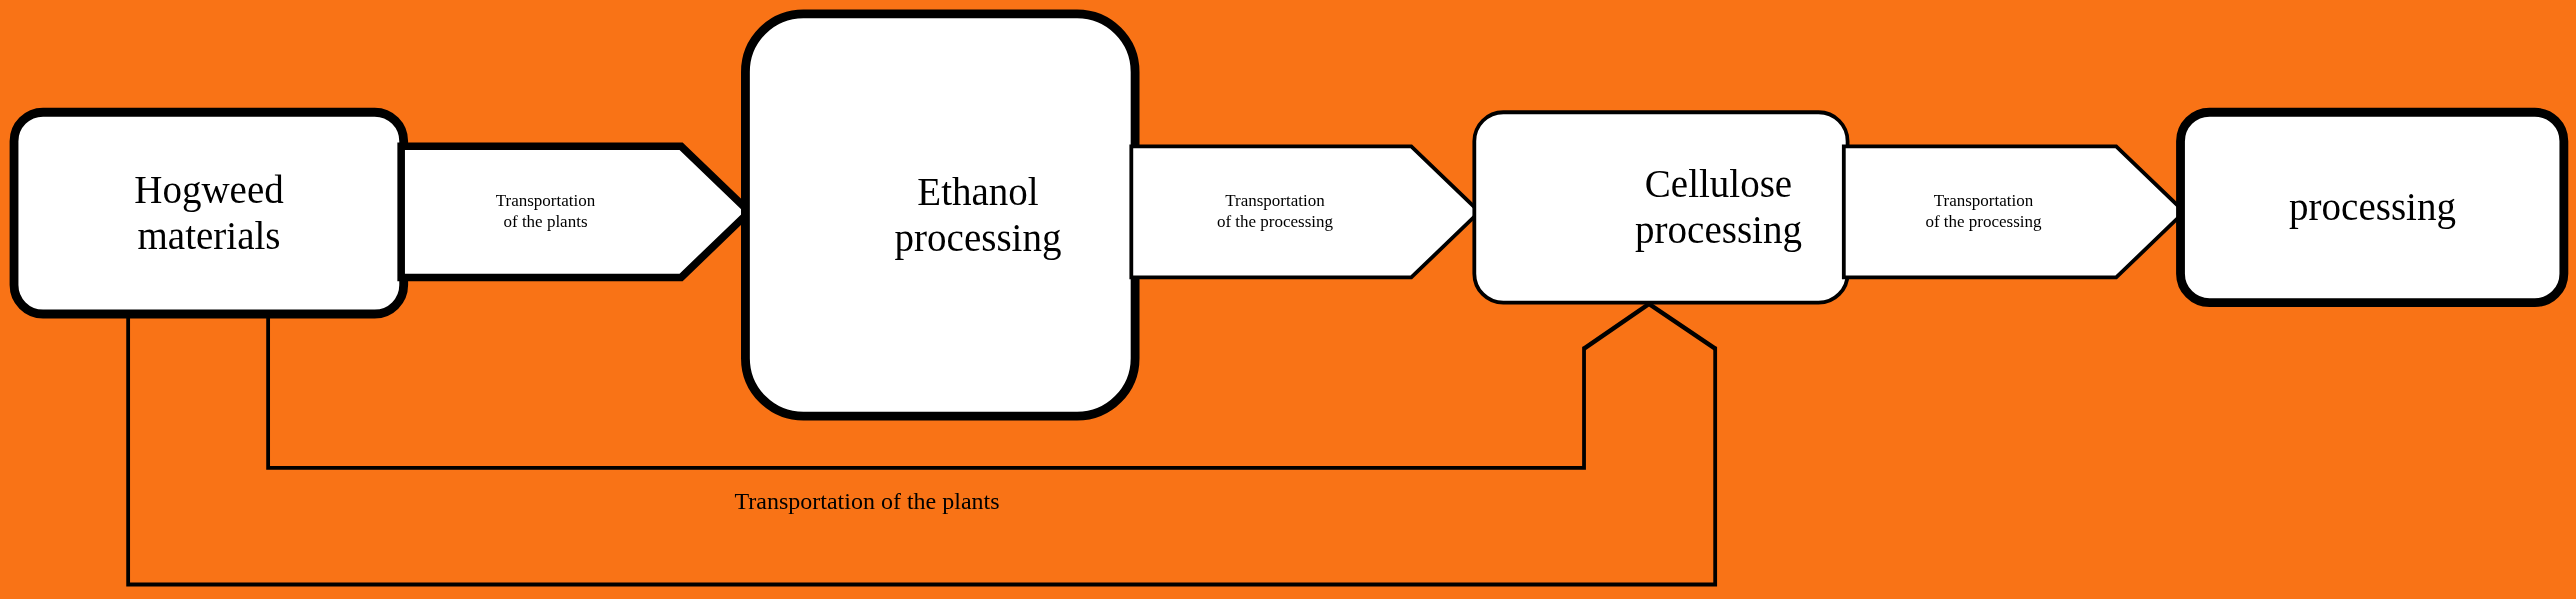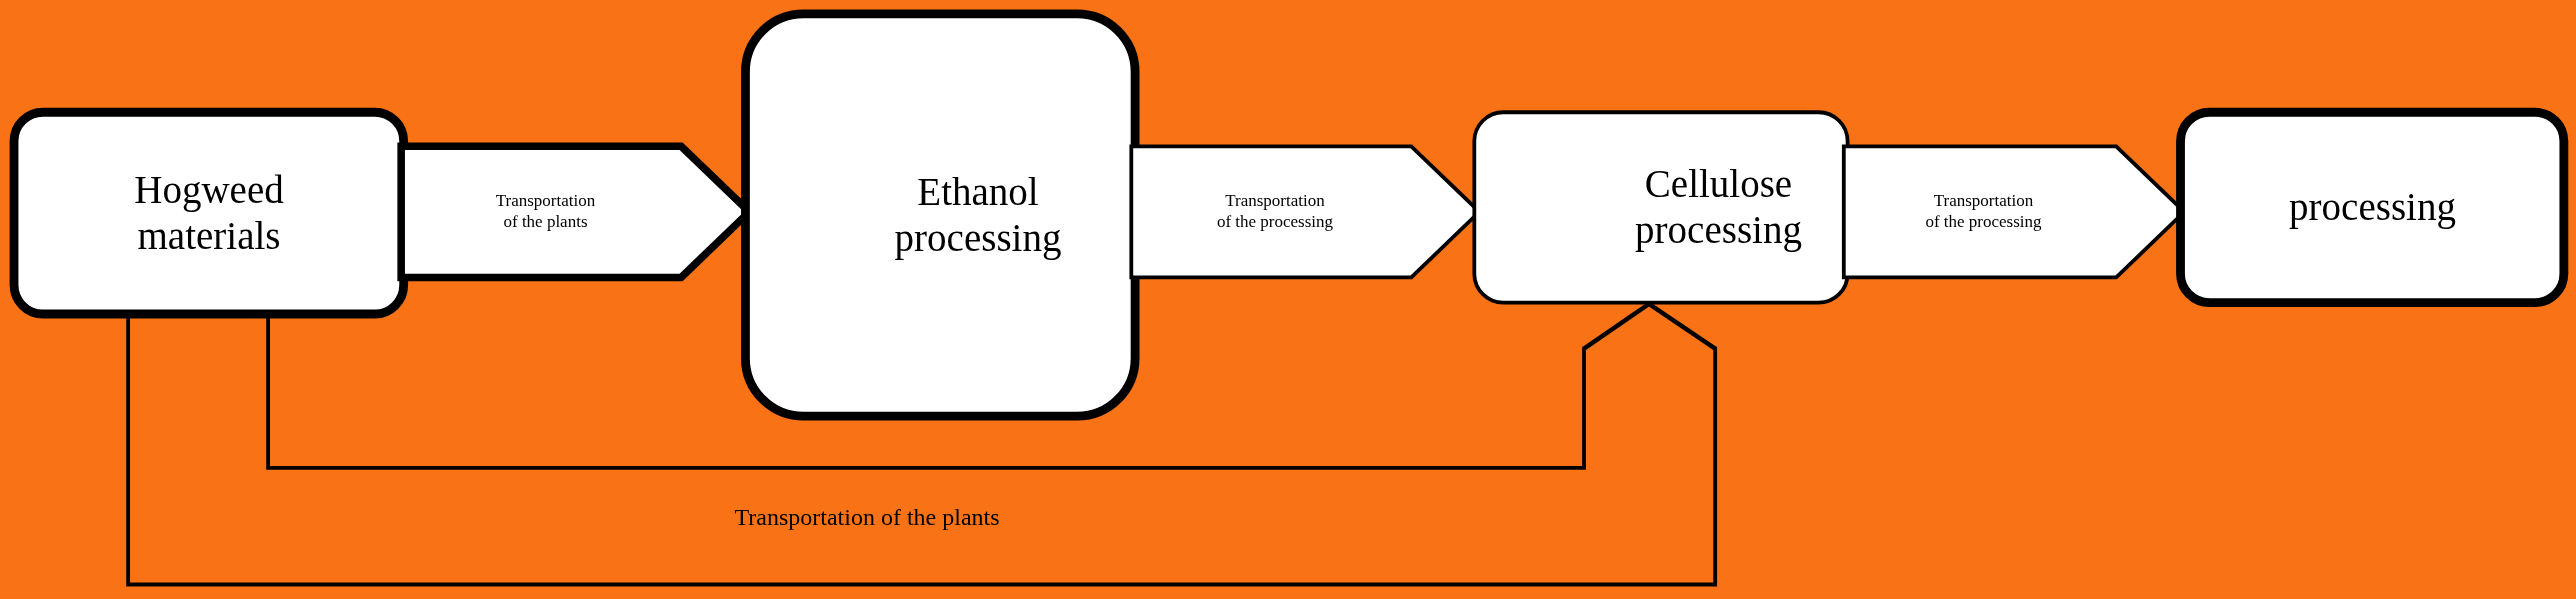--- a/index.html
+++ b/index.html
@@ -122,18 +122,18 @@
   <div class="arrow-label" style="left:1139px; top:146px; width:272px; height:131px;">
     <span>Transportation</span>
     <span>of the processing</span>
   </div>
 
   <div class="arrow-label" style="left:1851px; top:146px; width:265px; height:131px;">
     <span>Transportation</span>
     <span>of the processing</span>
   </div>
 
-  <div class="loop-label" style="left:659px; top:498px; width:416px; height:38px;">
+  <div class="loop-label" style="left:659px; top:482px; width:416px; height:38px;">
     <span>Transportation of the plants</span>
   </div>
 
 </div>
 
 
 </body></html>

